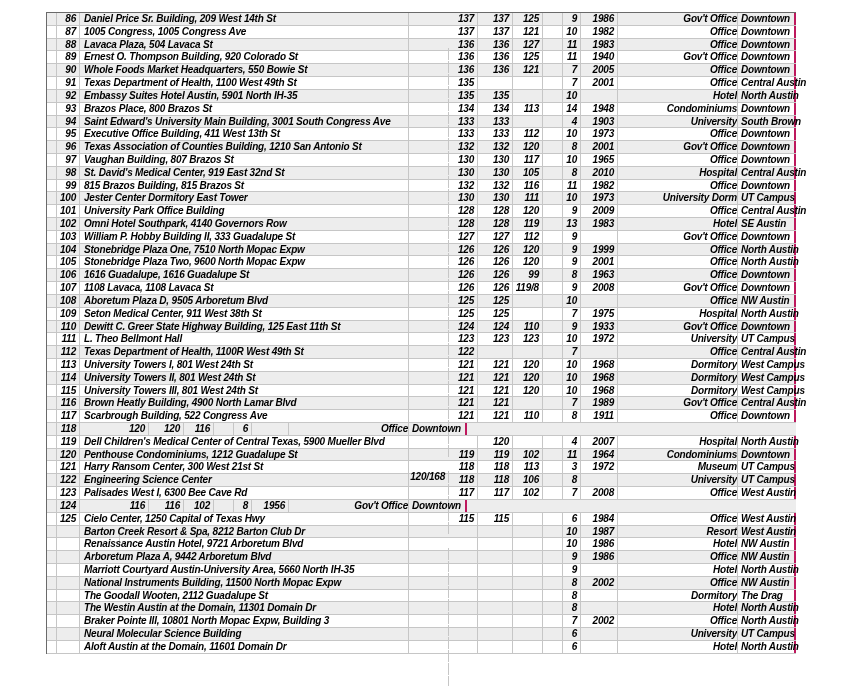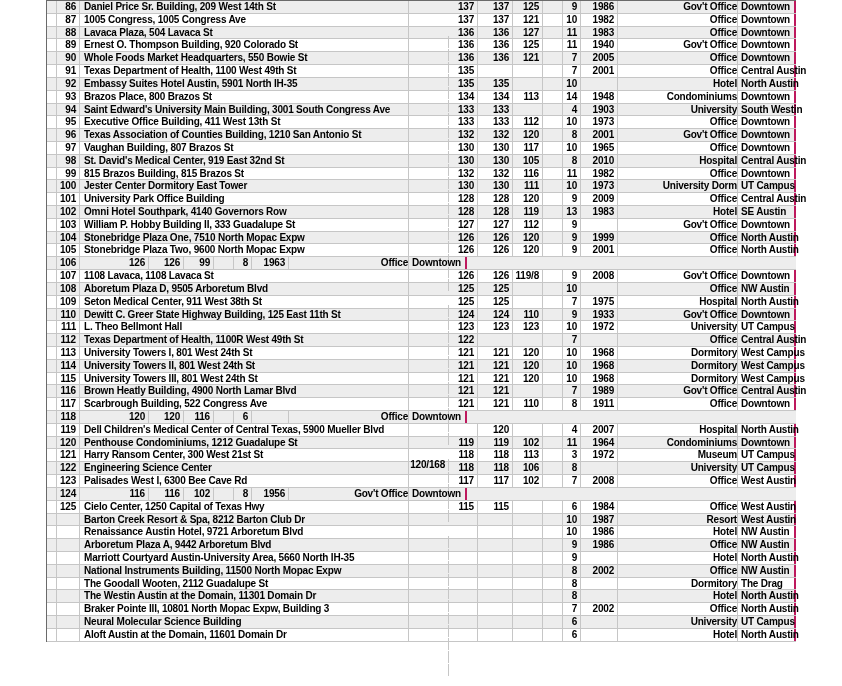--- a/index.html
+++ b/index.html
@@ -3,24 +3,25 @@
 <meta charset="utf-8">
 <style>
   html,body{margin:0;padding:0;background:#ffffff;}
   body{
     width:842px;height:686px;overflow:hidden;
     font-family:"Liberation Sans",sans-serif;
     font-weight:bold;font-size:10px;color:#000;
     letter-spacing:-0.2px;
   }
   #sheet{
-    position:absolute;left:46px;top:0px;
+    position:absolute;left:46px;top:12px;
     border-top:1.5px solid #6a6a6a;
     border-left:1.5px solid #6a6a6a;
     background:#bef264;
+    font-style:italic;
   }
   .row{
     display:flex;height:12.82px;line-height:12.6px;
     box-sizing:border-box;border-bottom:1px solid #c6c6c6;
     background:#fff;white-space:nowrap;
   }
   .row.alt{background:#ededed;}
   .cell{
     box-sizing:border-box;border-right:1px solid #c6c6c6;
     overflow:hidden;flex:none;height:100%;
@@ -161,21 +162,21 @@
       <div class="cell c-rank num">94</div>
       <div class="cell c-name txt">Saint Edward's University Main Building, 3001 South Congress Ave</div>
       <div class="cell c-extra num"></div>
       <div class="cell c-h1 num">133</div>
       <div class="cell c-h2 num">133</div>
       <div class="cell c-h3 num"></div>
       <div class="cell c-gap"></div>
       <div class="cell c-fl num">4</div>
       <div class="cell c-yr num">1903</div>
       <div class="cell c-type txt">University</div>
-      <div class="cell c-loc txt">South Westin</div>
+      <div class="cell c-loc txt">South Brown</div>
     </div>
     <div class="row">
       <div class="cell c-sp"></div>
       <div class="cell c-rank num">95</div>
       <div class="cell c-name txt">Executive Office Building, 411 West 13th St</div>
       <div class="cell c-extra num"></div>
       <div class="cell c-h1 num">133</div>
       <div class="cell c-h2 num">133</div>
       <div class="cell c-h3 num">112</div>
       <div class="cell c-gap"></div>
@@ -320,20 +321,21 @@
       <div class="cell c-h3 num">120</div>
       <div class="cell c-gap"></div>
       <div class="cell c-fl num">9</div>
       <div class="cell c-yr num">2001</div>
       <div class="cell c-type txt">Office</div>
       <div class="cell c-loc txt">North Austin</div>
     </div>
     <div class="row alt">
       <div class="cell c-sp"></div>
       <div class="cell c-rank num">106</div>
+      <div class="cell c-name txt">1616 Guadalupe, 1616 Guadalupe St</div>
       <div class="cell c-extra num"></div>
       <div class="cell c-h1 num">126</div>
       <div class="cell c-h2 num">126</div>
       <div class="cell c-h3 num">99</div>
       <div class="cell c-gap"></div>
       <div class="cell c-fl num">8</div>
       <div class="cell c-yr num">1963</div>
       <div class="cell c-type txt">Office</div>
       <div class="cell c-loc txt">Downtown</div>
     </div>

